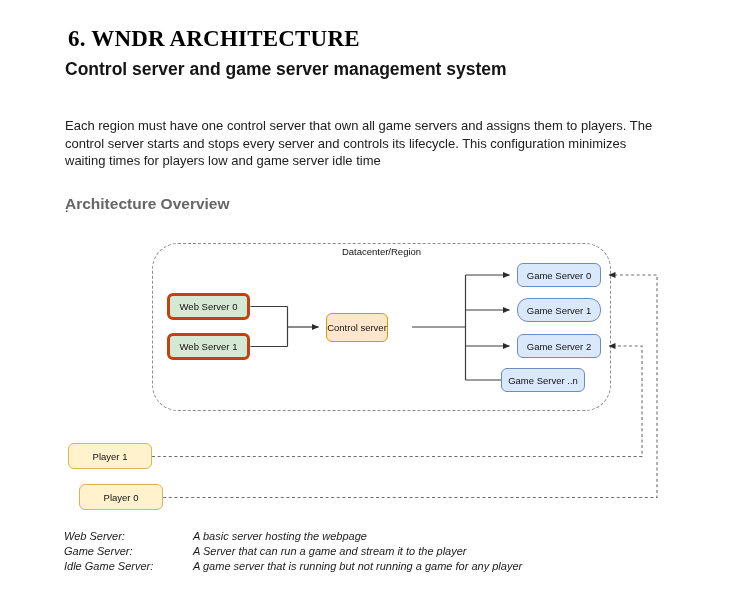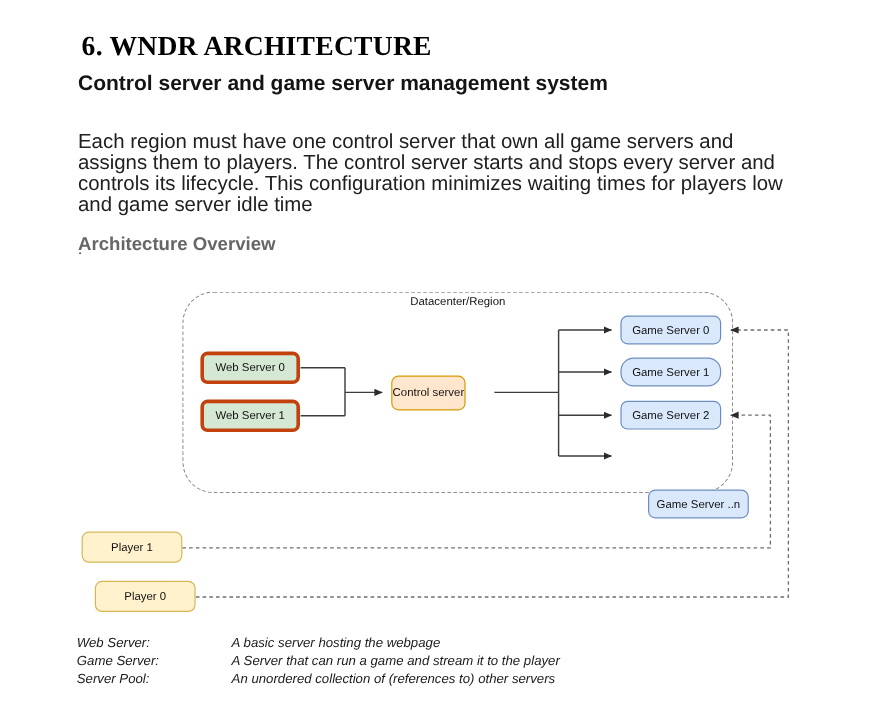--- a/index.html
+++ b/index.html
@@ -26,23 +26,23 @@
     letter-spacing: 0.2px;
     white-space: nowrap;
   }
   .doc-subtitle {
     left: 65px; top: 44px;
     font-size: 17.5px;
     color: #141414;
     white-space: nowrap;
   }
   .doc-paragraph {
-    left: 65px; top: 92px;
+    left: 65px; top: 104px;
     width: 604px;
-    font-size: 17px;
+    font-size: 13px;
     line-height: 17.5px;
     color: #202020;
   }
   .section-heading {
     left: 65px; top: 179px;
     font-size: 15.5px;
     color: #666666;
     white-space: nowrap;
   }
   .stray-period {
@@ -80,21 +80,21 @@
   .node-orange { background: #ffe6cc; border: 1px solid #d79b00; }
   .node-blue   { background: #dae8fc; border: 1px solid #6c8ebf; }
   .node-yellow { background: #fff2cc; border: 1px solid #d6b656; }
 
   .web0    { left: 167px; top: 293px; width: 83px; height: 27px; }
   .web1    { left: 167px; top: 333px; width: 83px; height: 27px; }
   .control { left: 326px; top: 313px; width: 62px; height: 29px; }
   .gs0     { left: 517px; top: 263px; width: 84px; height: 24px; }
   .gs1     { left: 517px; top: 298px; width: 84px; height: 24px; border-radius: 11px; }
   .gs2     { left: 517px; top: 334px; width: 84px; height: 24px; }
-  .gsn     { left: 540px; top: 368px; width: 84px; height: 24px; margin-top: 40px; }
+  .gsn     { left: 501px; top: 368px; width: 84px; height: 24px; }
   .player1 { left: 68px;  top: 443px; width: 84px; height: 26px; }
   .player0 { left: 79px;  top: 484px; width: 84px; height: 26px; }
 
   .connector-layer {
     left: 0; top: 0;
     width: 729px; height: 601px;
     pointer-events: none;
   }
 
   
@@ -180,15 +180,15 @@
 </div>
 
 <div class="abs legend">
   <div class="legend-row">
     <span class="legend-term">Web Server:</span><span class="legend-def">A basic server hosting the webpage</span>
   </div>
   <div class="legend-row">
     <span class="legend-term">Game Server:</span><span class="legend-def">A Server that can run a game and stream it to the player</span>
   </div>
   <div class="legend-row">
-    <span class="legend-term">Server Pool:</span><span class="legend-def">An unordered collection of (references to) other servers</span>
+    <span class="legend-term">Idle Game Server:</span><span class="legend-def">A game server that is running but not running a game for any player</span>
   </div>
 </div>
 
 </body></html>

